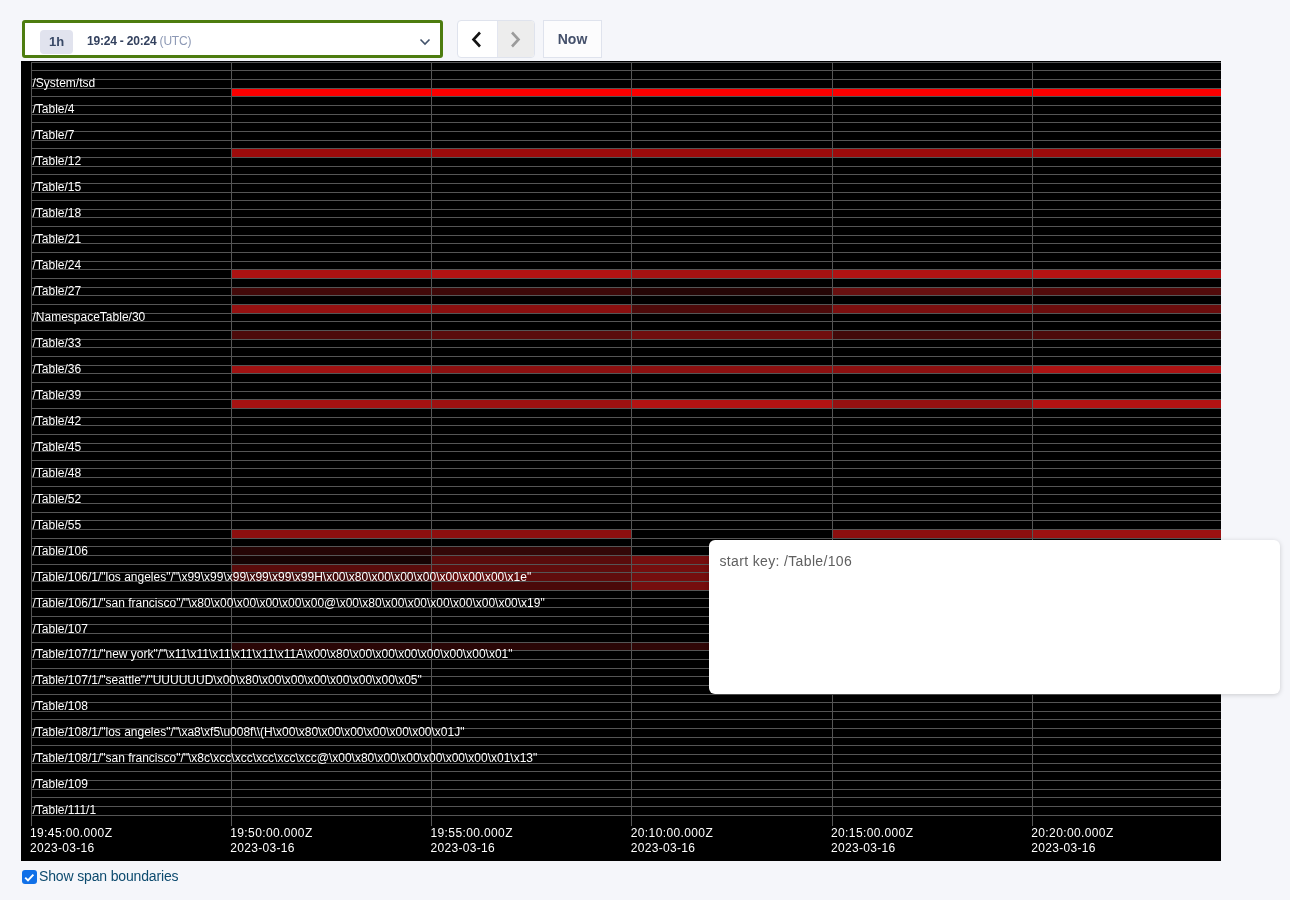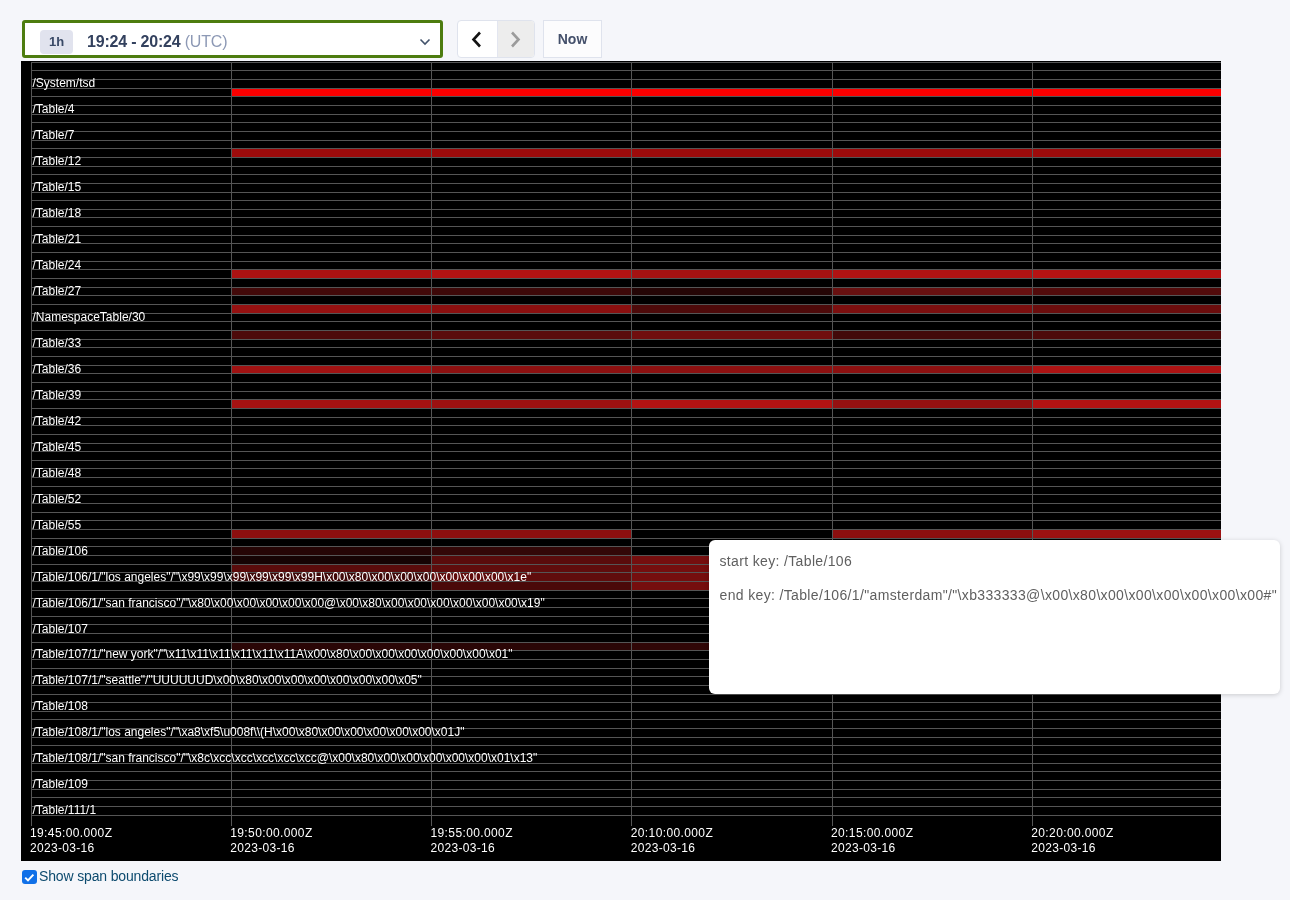--- a/index.html
+++ b/index.html
@@ -4,21 +4,21 @@
 <style>
   * { margin:0; padding:0; box-sizing:border-box; }
   html,body { width:1290px; height:900px; background:#f5f6fa; font-family:"Liberation Sans", sans-serif; position:relative; overflow:hidden; }
   .abs { position:absolute; }
 </style>
 </head>
 <body>
 
   <div class="abs" style="left:22px;top:20px;width:421px;height:38px;background:#fff;border:3px solid #4d7c0f;border-radius:3px;">
     <div class="abs" style="left:15px;top:7px;width:33px;height:24px;background:#e1e3ee;border-radius:4px;color:#3a4a67;font-size:13px;font-weight:bold;text-align:center;line-height:24px;">1h</div>
-    <div class="abs" style="left:62px;top:0;height:37px;line-height:37px;font-size:16px;letter-spacing:-0.2px;color:#33415e;font-weight:bold;">19:24 - 20:24 <span style="color:#8d99b5;font-weight:normal;">(UTC)</span></div>
+    <div class="abs" style="left:62px;top:0;height:37px;line-height:37px;font-size:12px;letter-spacing:-0.2px;color:#33415e;font-weight:bold;">19:24 - 20:24 <span style="color:#8d99b5;font-weight:normal;">(UTC)</span></div>
     <svg class="abs" style="left:394px;top:14px;" width="12" height="10" viewBox="0 0 12 10">
       <path d="M1.5 2.5 L6 7 L10.5 2.5" fill="none" stroke="#42526b" stroke-width="1.6"></path>
     </svg>
   </div>
   <div class="abs" style="left:457px;top:20px;width:78px;height:38px;border:1px solid #dfe3ed;border-radius:4px;background:#fff;overflow:hidden;">
     <div class="abs" style="left:38.5px;top:0;width:39px;height:38px;background:#ededed;border-left:1px solid #e3e6f0;"></div>
     <svg class="abs" style="left:13px;top:10px;" width="11" height="17" viewBox="0 0 11 17">
       <path d="M9 1.5 L2.5 8.5 L9 15.5" fill="none" stroke="#141414" stroke-width="2.6"></path>
     </svg>
     <svg class="abs" style="left:52px;top:10px;" width="11" height="17" viewBox="0 0 11 17">
@@ -228,21 +228,20 @@
 <text x="810.00" y="791" letter-spacing="0.3">2023-03-16</text>
 <text x="1010.25" y="776" letter-spacing="0.38">20:20:00.000Z</text>
 <text x="1010.25" y="791" letter-spacing="0.3">2023-03-16</text>
 </g>
 </svg>
   </div>
 
   <div class="abs" style="left:709px;top:540px;width:571px;height:154px;background:#fff;border-radius:6px;box-shadow:0 1px 5px rgba(0,0,0,0.18);color:#5f5f5f;font-size:14px;letter-spacing:0.35px;">
     <div style="padding:4px 0 0 10.5px;">
       <div style="height:34px;line-height:34px;white-space:nowrap;">start key: /Table/106</div>
-      <div style="height:34px;line-height:34px;white-space:nowrap;">end key: /Table/106/1/"amsterdam"/"\xb333333@\x00\x80\x00\x00\x00\x00\x00\x00#"</div>
     </div>
   </div>
 
   <div class="abs" style="left:22px;top:869.5px;width:14.5px;height:14.5px;background:#1070e8;border-radius:3px;">
     <svg width="14.5" height="14.5" viewBox="0 0 14.5 14.5">
       <path d="M3.2 7.6 L6 10.4 L11.4 4.6" fill="none" stroke="#fff" stroke-width="2"></path>
     </svg>
   </div>
   <div class="abs" style="left:39px;top:868px;font-size:14px;letter-spacing:-0.15px;color:#0c4a6e;">Show span boundaries</div>
 

